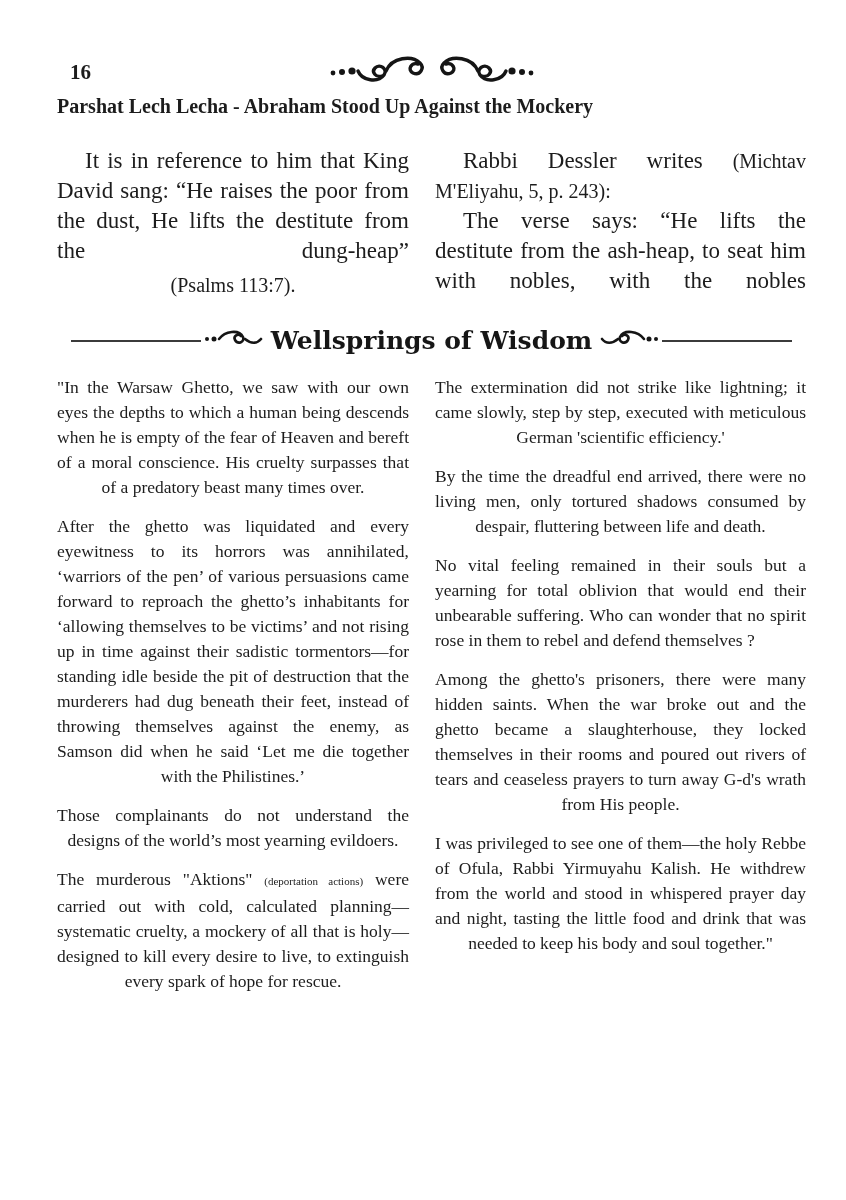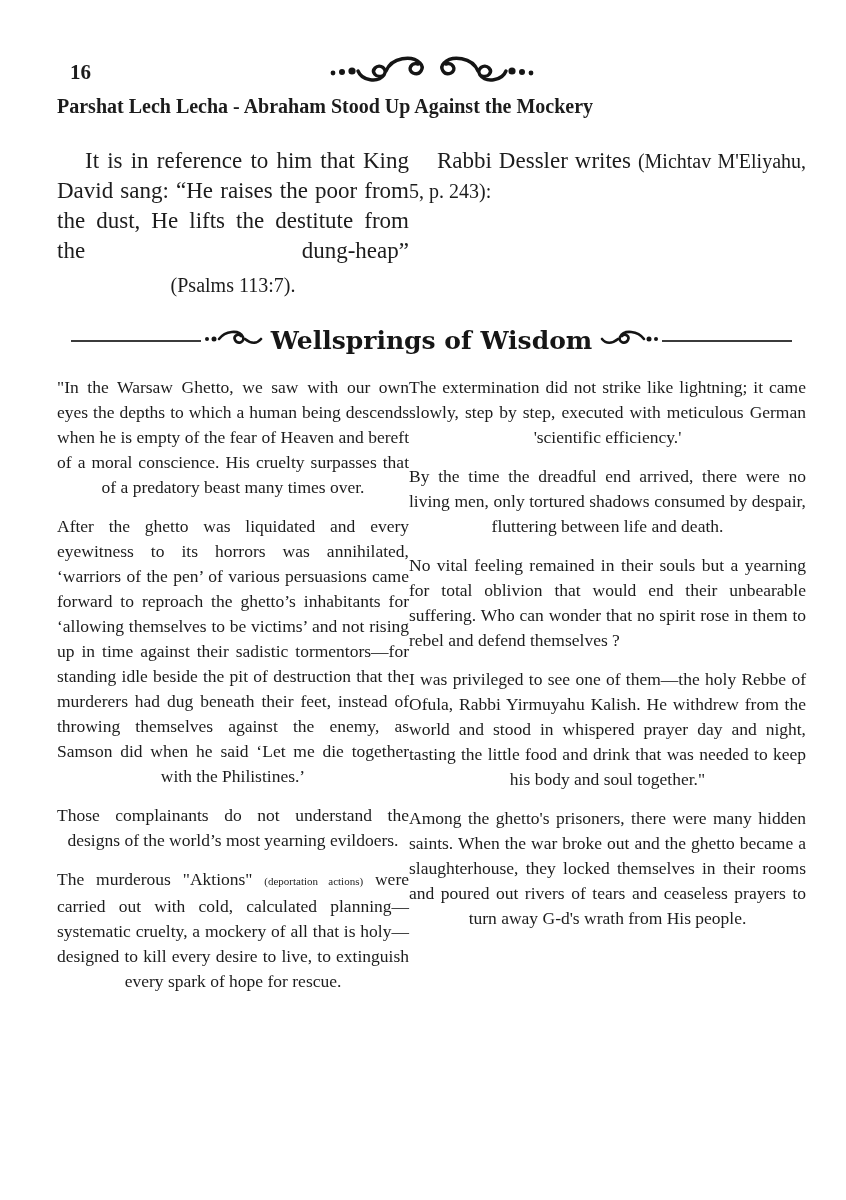--- a/index.html
+++ b/index.html
@@ -39,20 +39,21 @@
   .flourish.mirror { transform: scaleX(-1); }
   .subtitle {
     text-align: left;
     font-size: 20px;
     font-weight: bold;
     margin-top: 3px;
   }
   .cols {
     display: grid;
     grid-template-columns: 352px 1fr;
+    column-gap: 26px;
   }
   .top-cols {
     margin-top: 28px;
     font-size: 23px;
     line-height: 30px;
   }
   p { margin: 0; }
   .jj { text-align: justify; text-align-last: justify; }
   .jc { text-align: justify; text-align-last: center; }
   .jl { text-align: justify; text-align-last: left; }
@@ -120,20 +121,21 @@
 
   <div class="subtitle">Parshat Lech Lecha - Abraham Stood Up Against the Mockery</div>
 
   <div class="cols top-cols">
     <div>
       <p class="jj indent">It is in reference to him that King David sang: “He raises the poor from the dust, He lifts the destitute from the dung-heap”</p>
       <div class="cite-line">(Psalms 113:7).</div>
     </div>
     <div>
       <p class="jl indent"><span>Rabbi Dessler writes</span> <span class="small-top">(Michtav M'Eliyahu, 5, p. 243):</span></p>
+      <p class="jj indent">The verse says: “He lifts the destitute from the ash-heap, to seat him with nobles, with the nobles</p>
     </div>
   </div>
 
   <div class="divider">
     <div class="div-line"></div>
     <span class="div-orn">
       <svg width="60" height="20" viewBox="0 0 60 20">
         <circle cx="4" cy="10" r="2" fill="#151515"></circle>
         <circle cx="11" cy="10" r="2.5" fill="#151515"></circle>
         <path d="M16 10 C22 2 36 0 40 8 C42 13 35 16 32 11 C30 7 35 4 38 7" fill="none" stroke="#151515" stroke-width="2.6" stroke-linecap="round"></path>
@@ -156,18 +158,18 @@
     <div>
       <p class="jc">"In the Warsaw Ghetto, we saw with our own eyes the depths to which a human being descends when he is empty of the fear of Heaven and bereft of a moral conscience. His cruelty surpasses that of a predatory beast many times over.</p>
       <p class="jc">After the ghetto was liquidated and every eyewitness to its horrors was annihilated, ‘warriors of the pen’ of various persuasions came forward to reproach the ghetto’s inhabitants for ‘allowing themselves to be victims’ and not rising up in time against their sadistic tormentors—for standing idle beside the pit of destruction that the murderers had dug beneath their feet, instead of throwing themselves against the enemy, as Samson did when he said ‘Let me die together with the Philistines.’</p>
       <p class="jc">Those complainants do not understand the designs of the world’s most yearning evildoers.</p>
       <p class="jc"><span>The murderous "Aktions" </span><span class="small-inline">(deportation actions)</span><span> were carried out with cold, calculated planning—systematic cruelty, a mockery of all that is holy—designed to kill every desire to live, to extinguish every spark of hope for rescue.</span></p>
     </div>
     <div>
       <p class="jc">The extermination did not strike like lightning; it came slowly, step by step, executed with meticulous German 'scientific efficiency.'</p>
       <p class="jc">By the time the dreadful end arrived, there were no living men, only tortured shadows consumed by despair, fluttering between life and death.</p>
       <p class="jl">No vital feeling remained in their souls but a yearning for total oblivion that would end their unbearable suffering. Who can wonder that no spirit rose in them to rebel and defend themselves ?</p>
+      <p class="jc">Among the ghetto's prisoners, there were many hidden saints. When the war broke out and the ghetto became a slaughterhouse, they locked themselves in their rooms and poured out rivers of tears and ceaseless prayers to turn away G-d's wrath from His people.</p>
       <p class="jc">I was privileged to see one of them—the holy Rebbe of Ofula, Rabbi Yirmuyahu Kalish. He withdrew from the world and stood in whispered prayer day and night, tasting the little food and drink that was needed to keep his body and soul together."</p>
-      <p class="jc">Among the ghetto's prisoners, there were many hidden saints. When the war broke out and the ghetto became a slaughterhouse, they locked themselves in their rooms and poured out rivers of tears and ceaseless prayers to turn away G-d's wrath from His people.</p>
     </div>
   </div>
 
 </div>
 
 </body></html>

